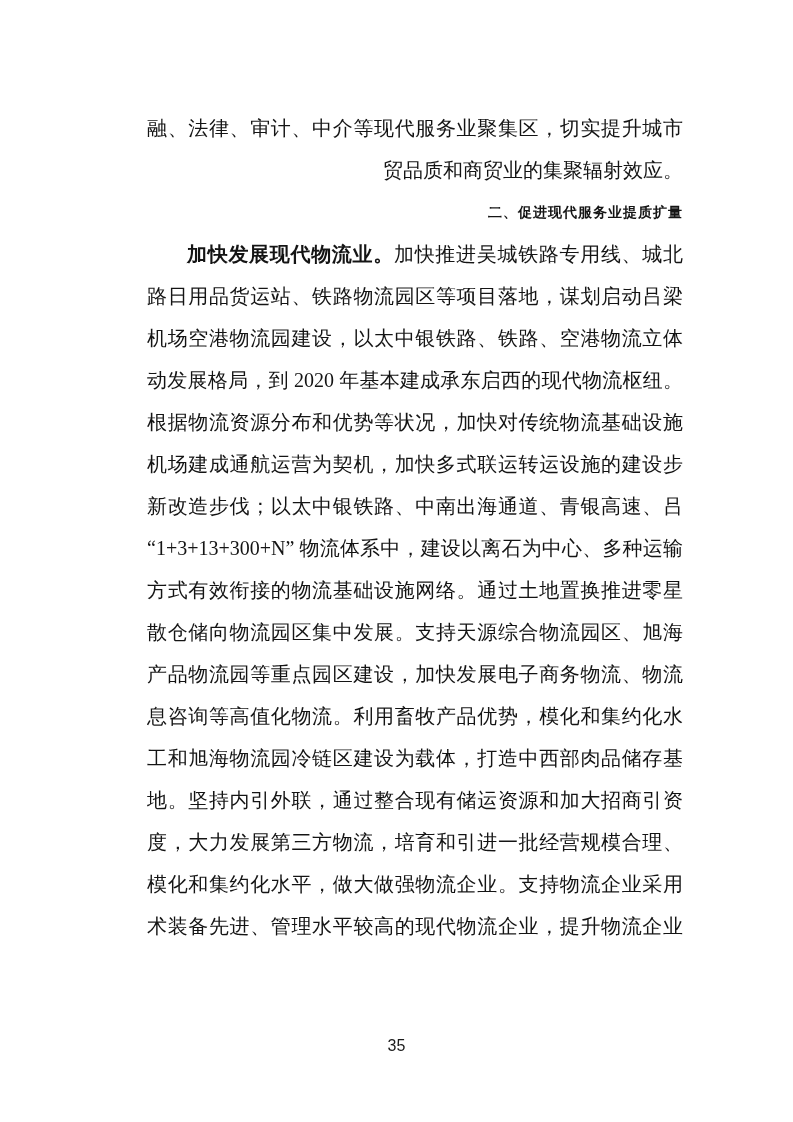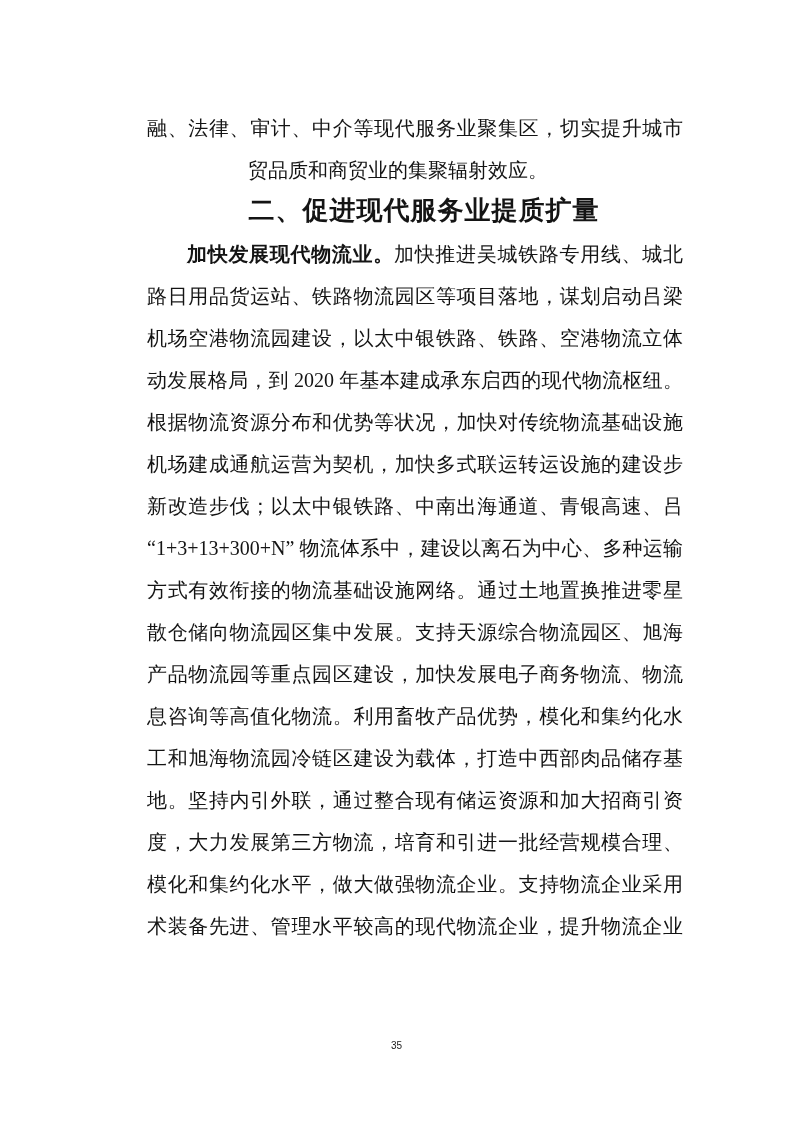--- a/index.html
+++ b/index.html
@@ -20,50 +20,50 @@
     left: 113px;
     top: 107px;
     width: 570px;
   }
   .line {
     height: 42px;
     line-height: 42px;
     font-size: 20px;
     color: #141414;
     font-family: "Liberation Serif", "DejaVu Serif", serif;
-    text-align: center;
+    text-align: right;
     overflow: hidden;
   }
   .fill {
     text-align: justify;
     text-align-last: justify;
     margin-left: 34px;
   }
   .indent {
     text-indent: 2em;
   }
   .heading {
-    font-family: Liberation Mono, monospace;
+    font-family: Liberation Sans, sans-serif;
     font-weight: 700;
-    font-size: 26px;
+    font-size: 14px;
     text-indent: 2em;
     letter-spacing: 1px;
   }
   .lead {
     font-weight: 700;
   }
   .pageno {
     position: absolute;
     left: 0;
     right: 0;
     top: 1036px;
     height: 20px;
     line-height: 20px;
     text-align: center;
-    font-size: 10px;
+    font-size: 16px;
     color: #1a1a1a;
     font-family: "Liberation Sans", "DejaVu Sans", sans-serif;
   }
 </style>
 </head>
 <body>
 
 <div class="page">
   <div class="doc">
 

